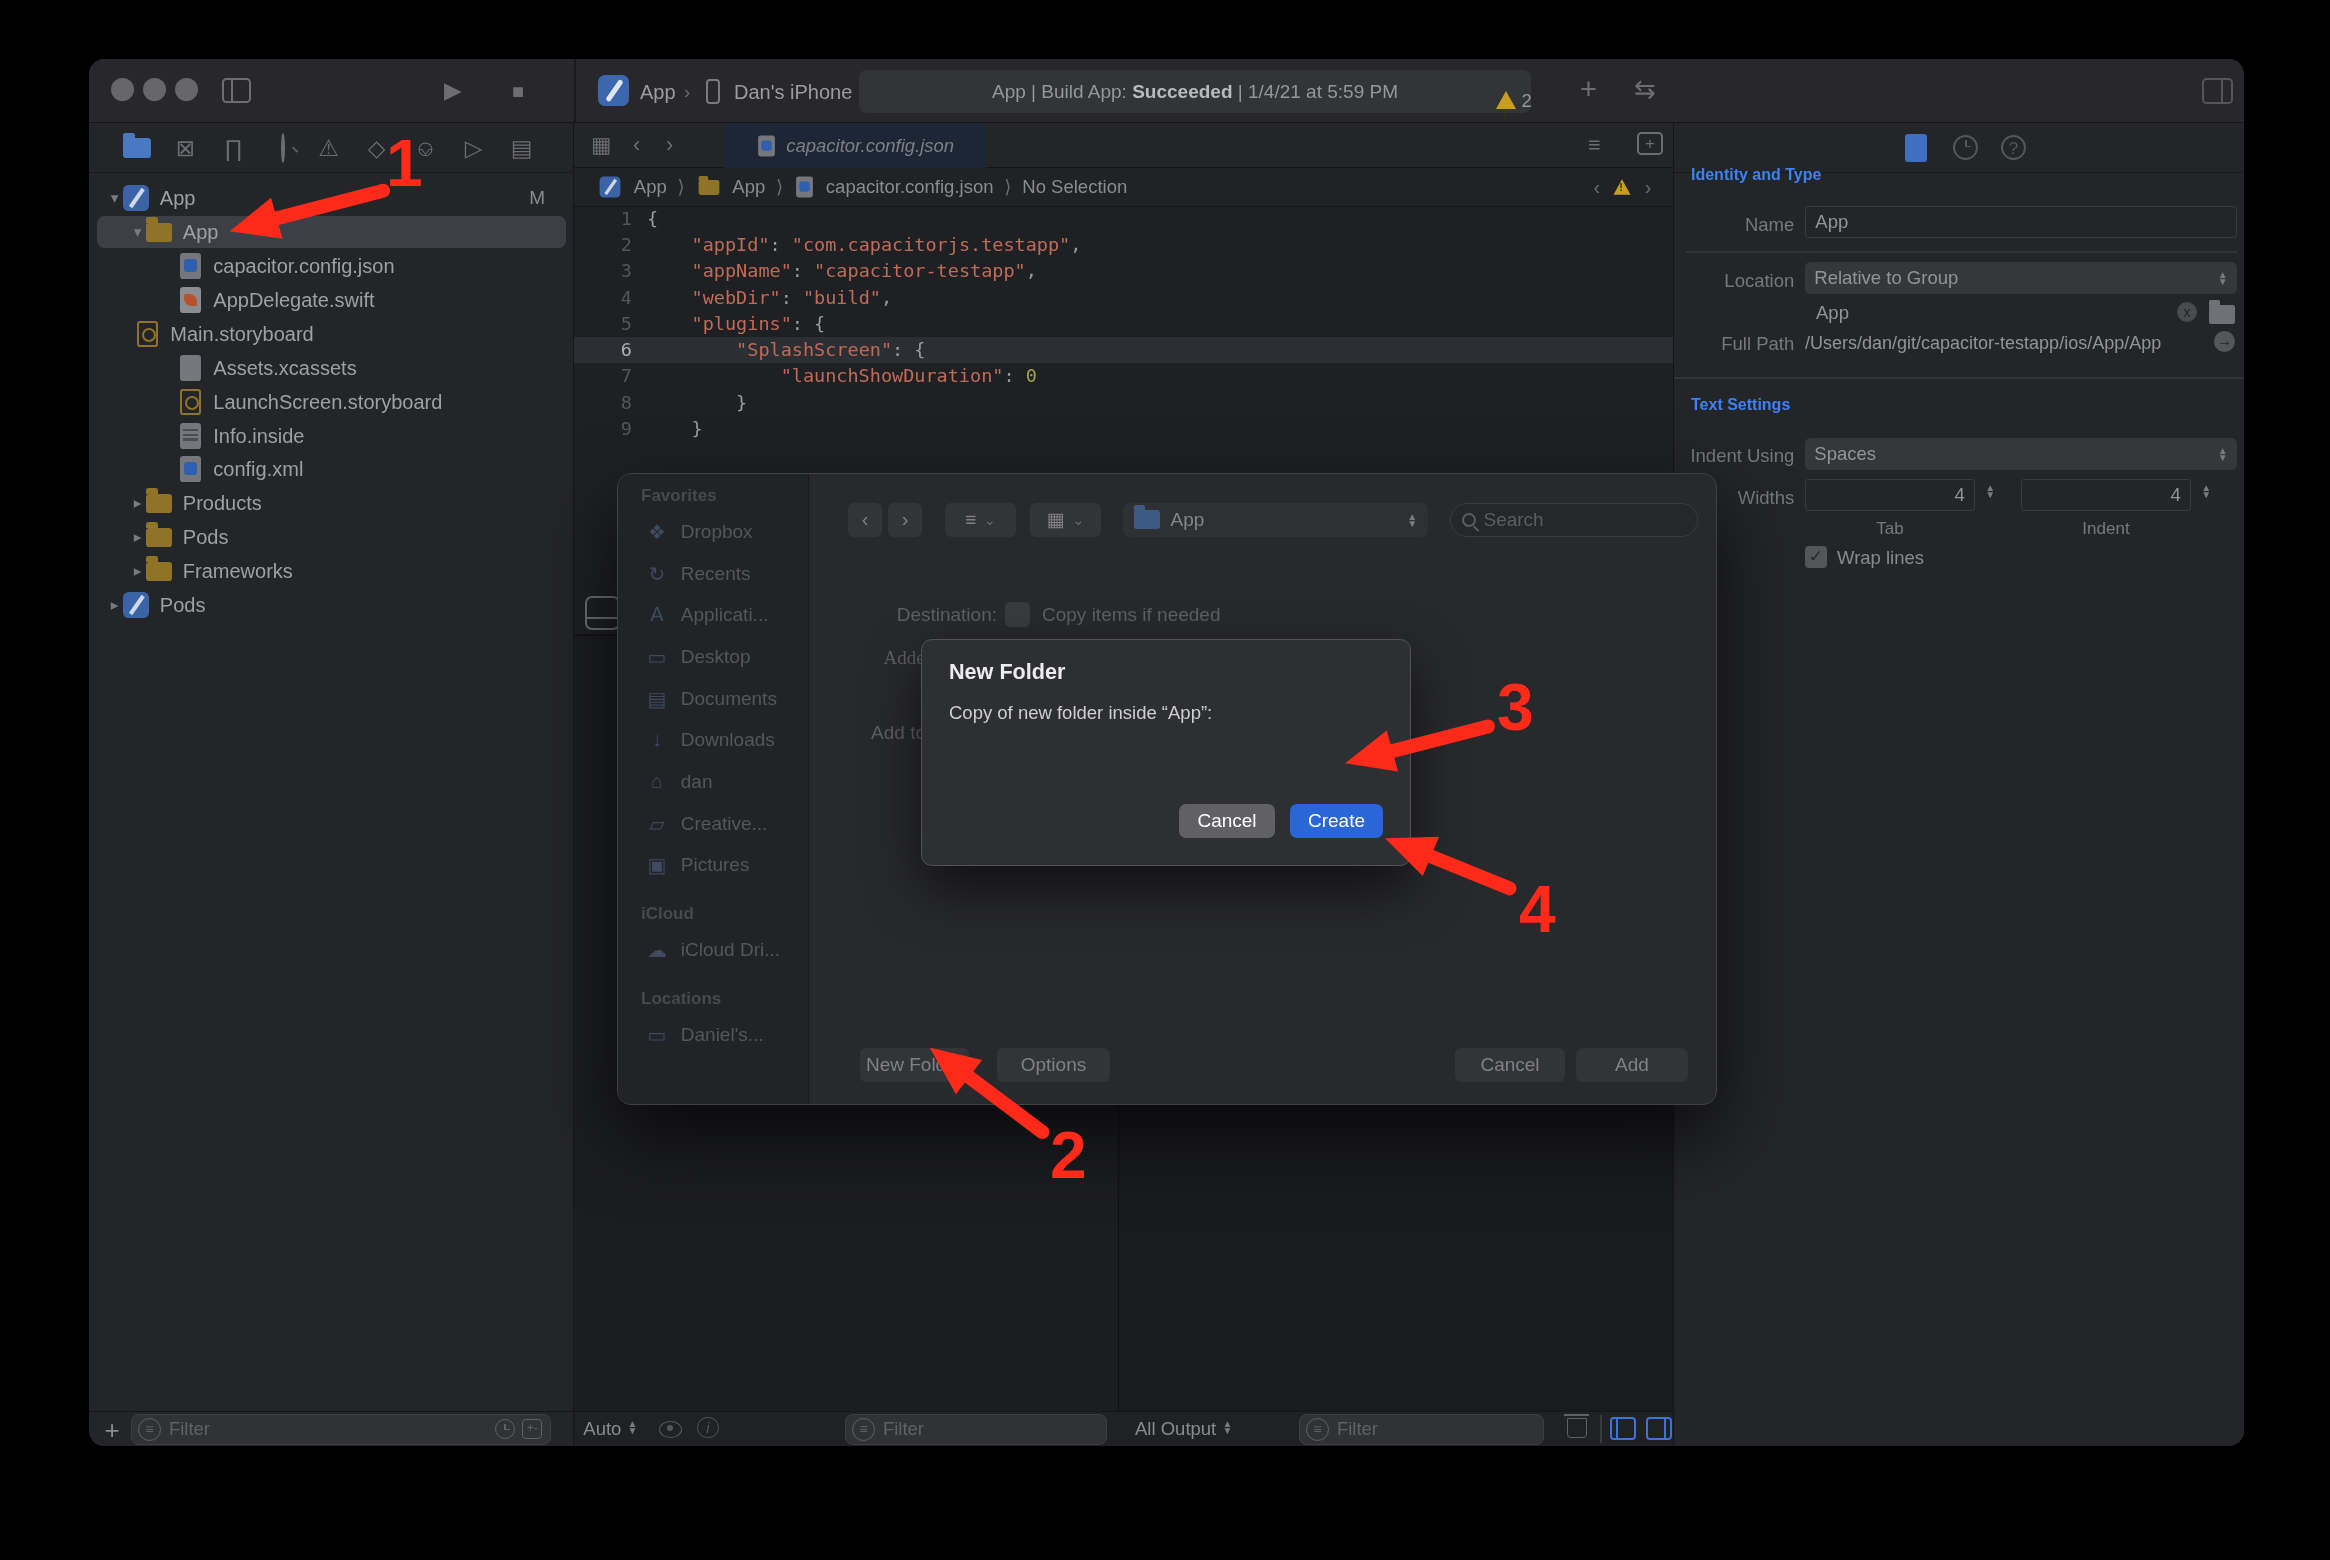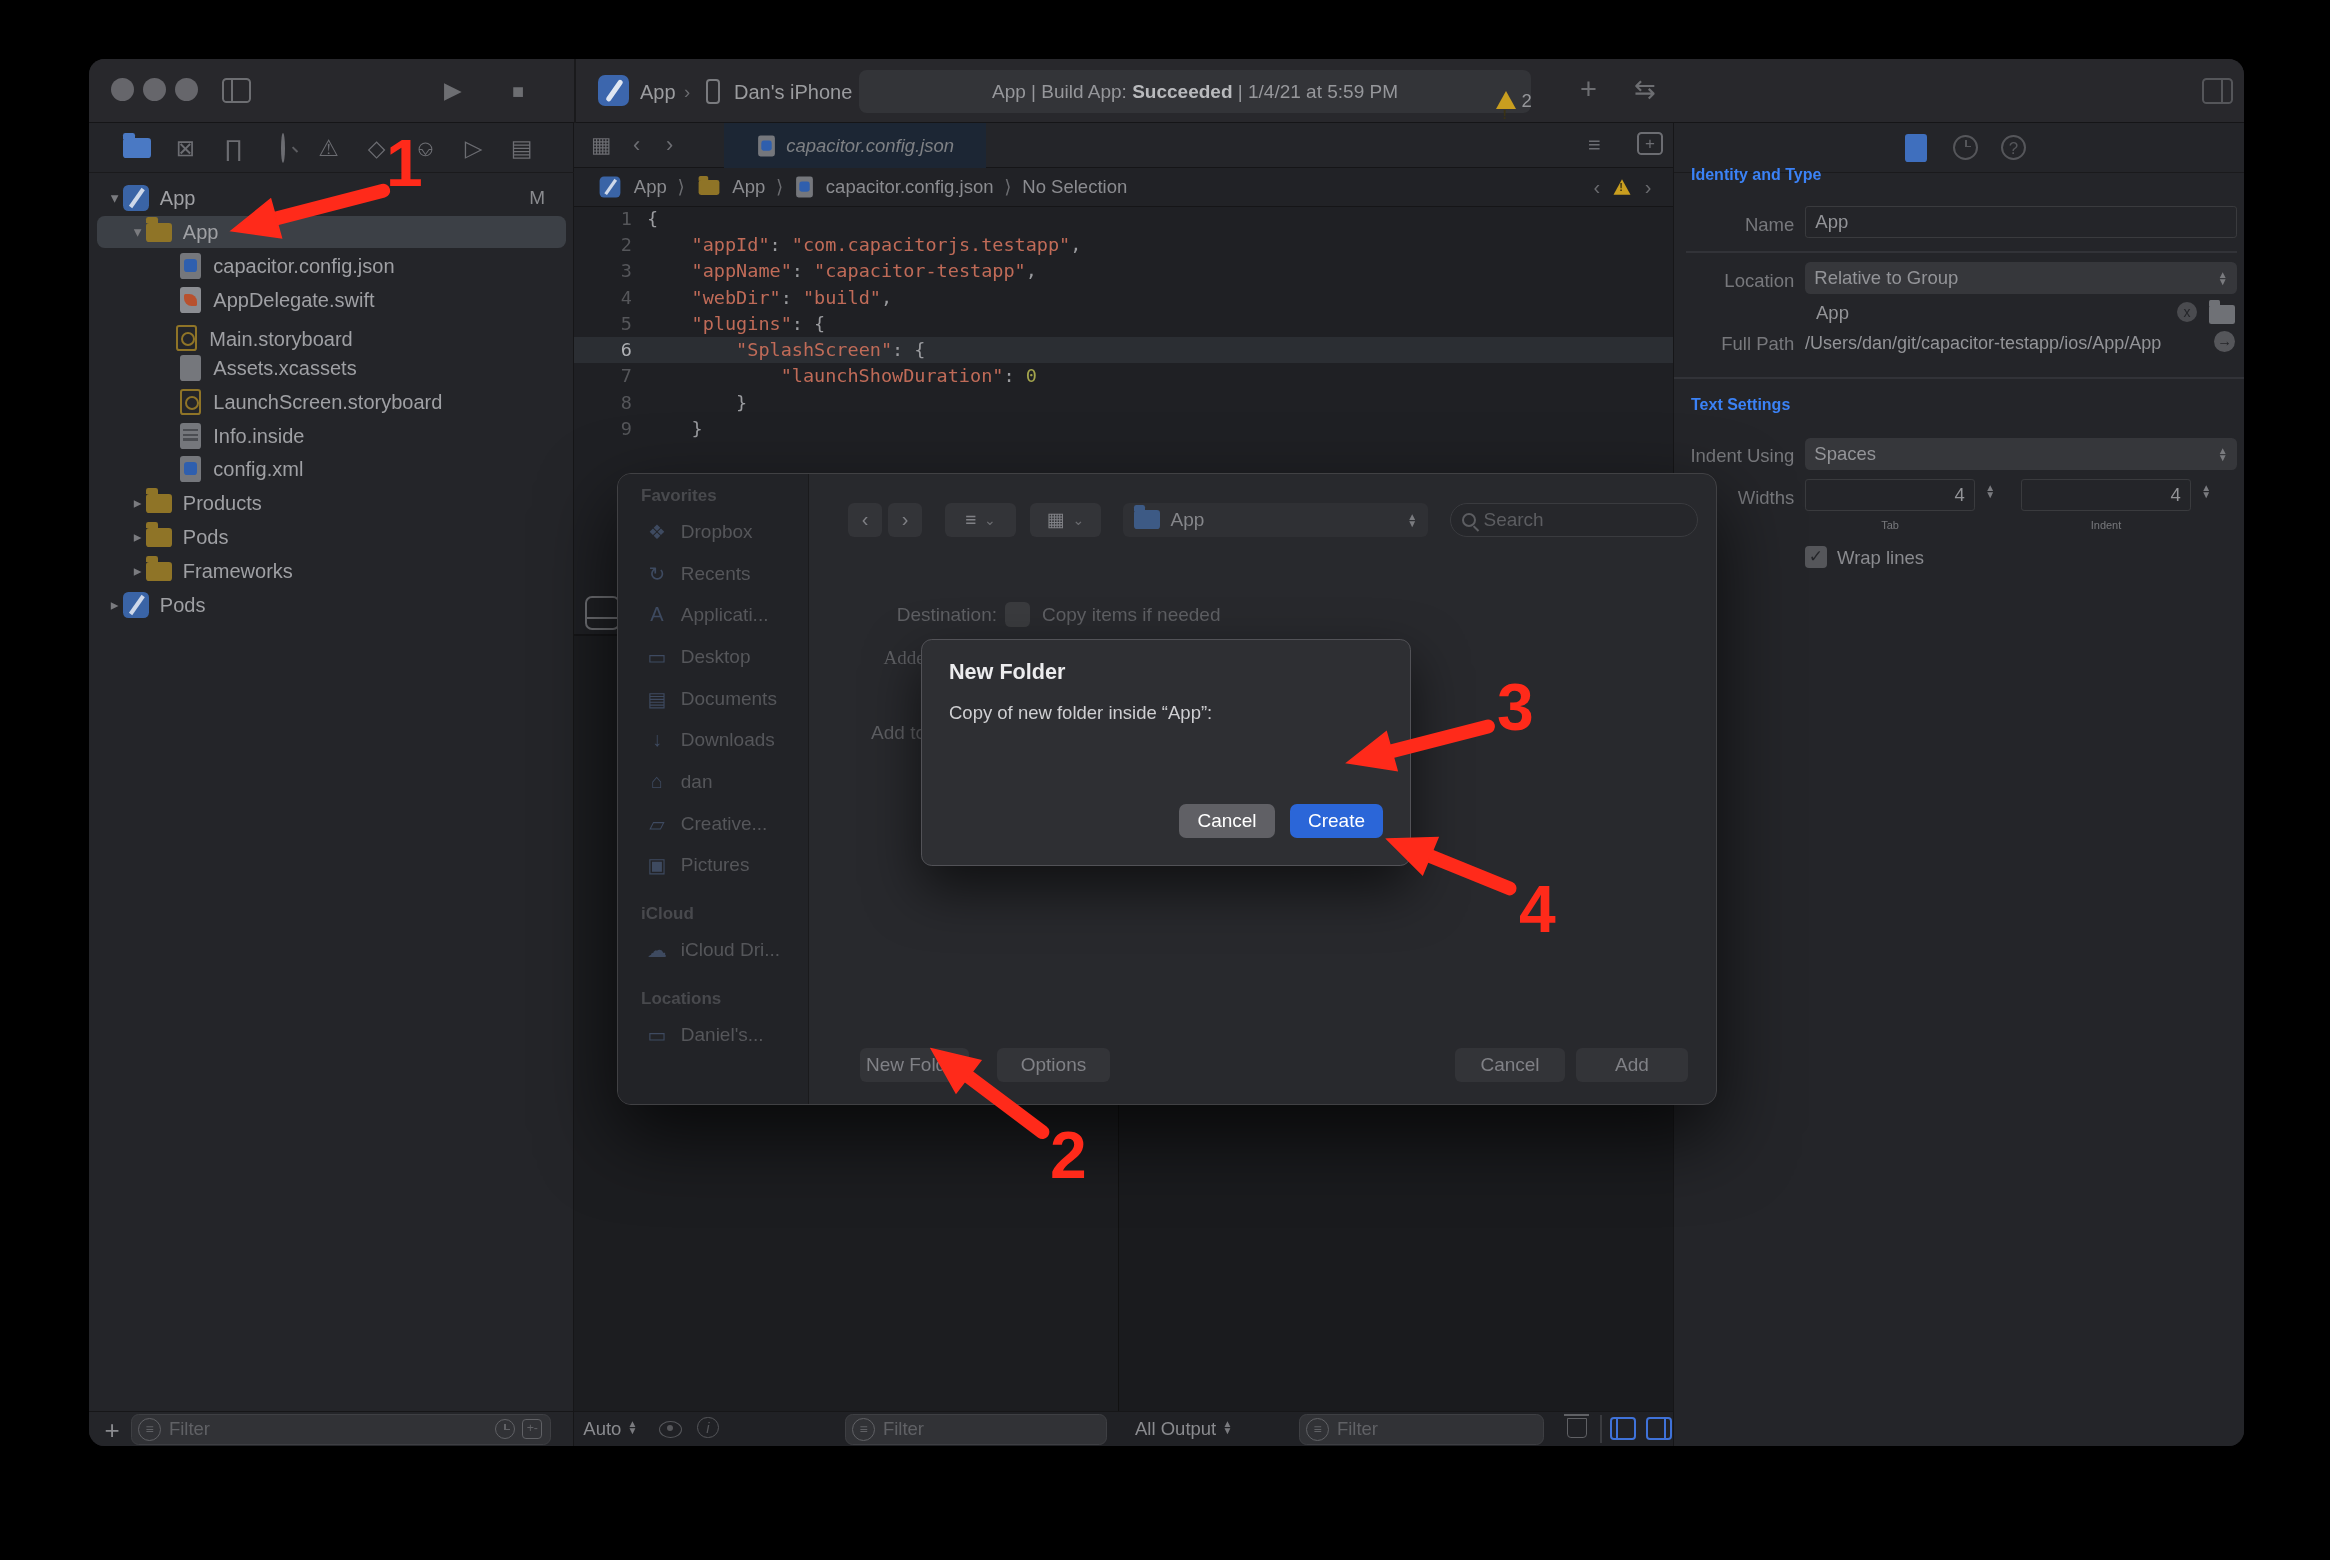--- a/index.html
+++ b/index.html
@@ -185,21 +185,21 @@
   #insp-clock:after{ content:""; position:absolute; left:10px; top:9.3px; width:6.2px;
        height:1.5px; background:#55565a; }
   #insp-help { left:327px; }
   .insp-h { color:#3b82f6; font-size:16px; font-weight:bold; }
   .insp-lab { color:#77787c; font-size:18.5px; text-align:right; width:108px; }
   .insp-field { border:1.5px solid #3a3b3e; border-radius:3.1px; color:#939498;
        font-size:18.5px; padding:0 9.3px; display:flex; align-items:center; }
   .insp-pop { background:#36373b; border-radius:5.4px; color:#939498; font-size:18.5px;
        padding:0 9.3px; display:flex; align-items:center; }
   .pop-updn { margin-left:auto; }
-  .insp-sub { color:#77787c; font-size:11px; }
+  .insp-sub { color:#77787c; font-size:17px; }
   .hr { height:1.5px; background:#323338; }
   #wrap-check { width:21.6px; height:21.6px; background:#55565a; border-radius:3.9px;
        color:#242529; text-align:center; line-height:21.6px; font-size:17px; }
   .circ-x { width:20px; height:20px; background:#4a4b4f; border-radius:50%;
        color:#242529; font-size:14px; text-align:center; line-height:20px; }
   .mini-folder { width:26px; height:18.5px; background:#6f7176; border-radius:2.3px;
        position:relative; }
   .mini-folder:before{ content:""; position:absolute; left:0; top:-4.6px; width:10.8px;
        height:5.4px; background:#6f7176; border-radius:1.5px 1.5px 0 0; }
 
@@ -322,21 +322,21 @@
           <span>App</span>
         </div>
         <div class="tree-row" style="top: 68px; padding-left: 91px;">
           <span class="ico-doc code"></span>
           <span>capacitor.config.json</span>
         </div>
         <div class="tree-row" style="top: 102px; padding-left: 91px;">
           <span class="ico-doc swift"></span>
           <span>AppDelegate.swift</span>
         </div>
-        <div class="tree-row" style="top: 136px; padding-left: 87px; align-items: flex-end;">
+        <div class="tree-row" style="top: 136px; padding-left: 48px;">
           <span class="ico-doc sb"></span>
           <span>Main.storyboard</span>
         </div>
         <div class="tree-row" style="top: 170px; padding-left: 91px;">
           <span class="ico-doc "></span>
           <span>Assets.xcassets</span>
         </div>
         <div class="tree-row" style="top: 204px; padding-left: 91px;">
           <span class="ico-doc sb"></span>
           <span>LaunchScreen.storyboard</span>

